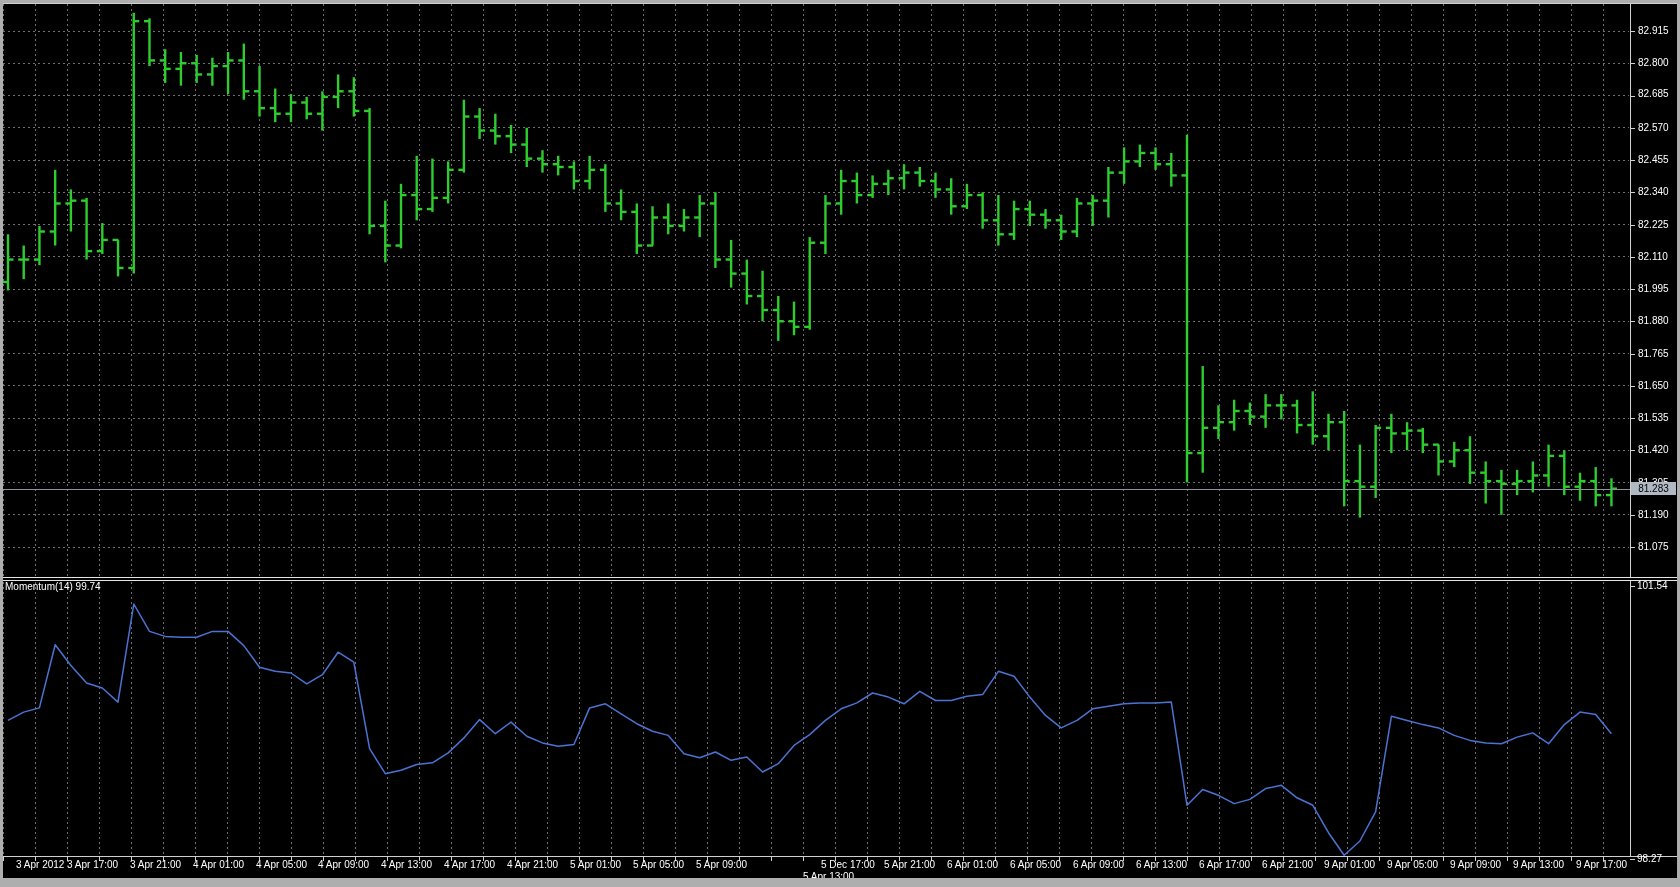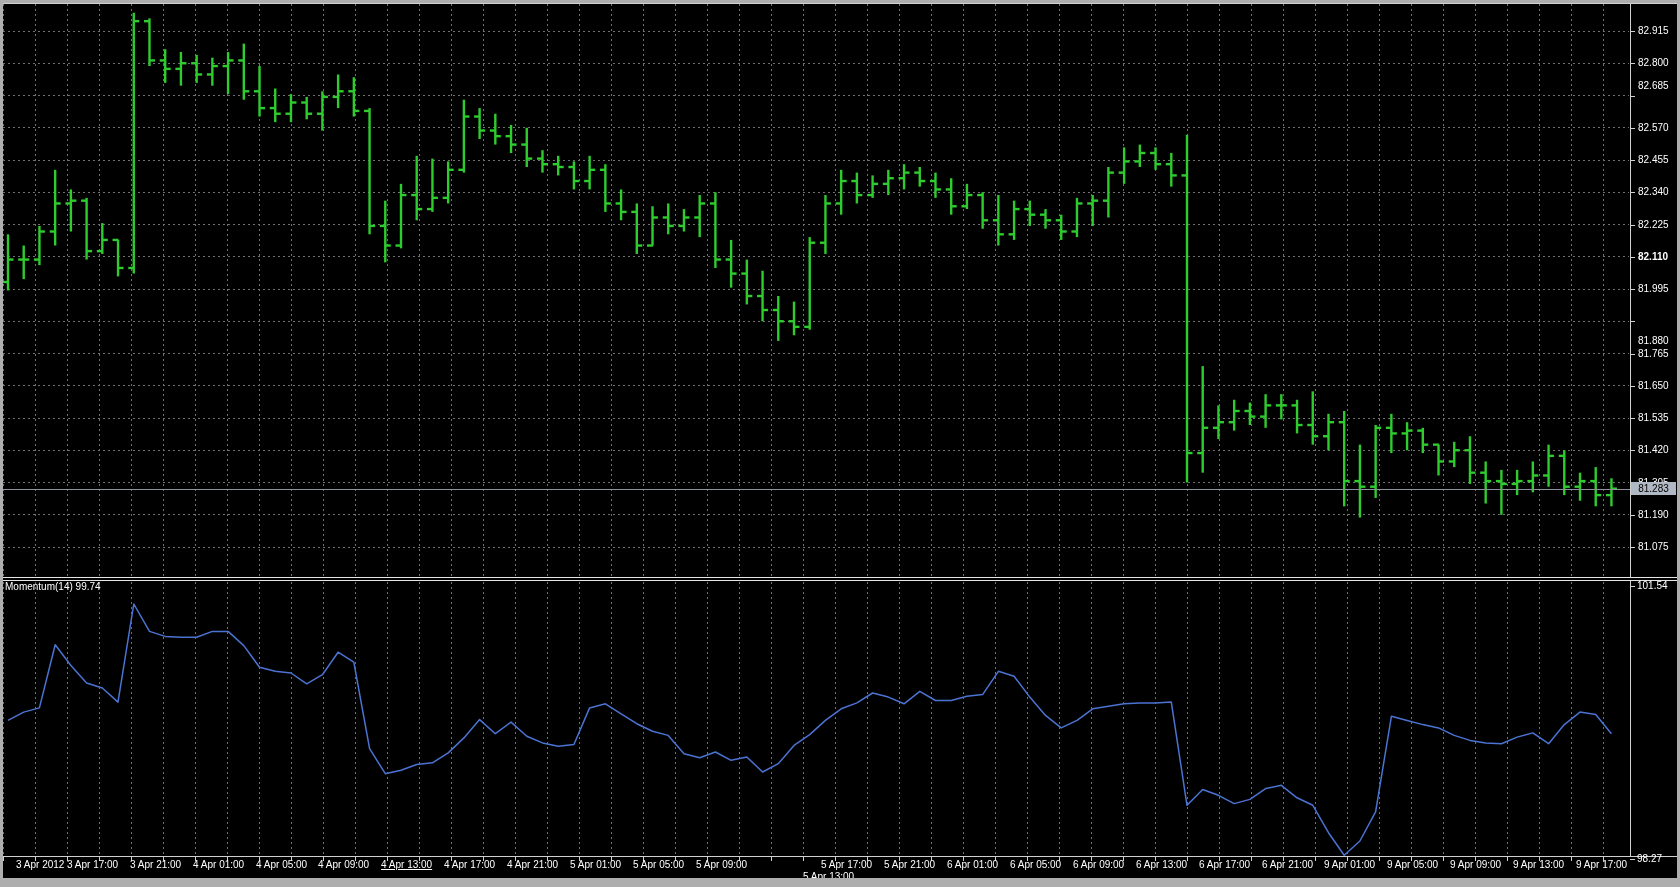--- a/index.html
+++ b/index.html
@@ -486,35 +486,35 @@
   <div id="mom-min" class="axis-label">98.27</div>
   <div class="scale-tick" style="left:1630px;top:586px;"></div>
   <div class="scale-tick" style="left:1630px;top:859px;"></div>
 
   <div id="price-scale-column">
       <div class="scale-tick" style="left: 1630px; top: 31px;"></div>
       <div class="axis-label" style="left: 1638px; top: 25px;">82.915</div>
       <div class="scale-tick" style="left: 1630px; top: 63px;"></div>
       <div class="axis-label" style="left: 1638px; top: 57px;">82.800</div>
       <div class="scale-tick" style="left: 1630px; top: 96px;"></div>
-      <div class="axis-label" style="left: 1638px; top: 80px;">82.685</div>
+      <div class="axis-label" style="left: 1638px; top: 88px;">82.685</div>
       <div class="scale-tick" style="left: 1630px; top: 128px;"></div>
       <div class="axis-label" style="left: 1638px; top: 122px;">82.570</div>
       <div class="scale-tick" style="left: 1630px; top: 160px;"></div>
       <div class="axis-label" style="left: 1638px; top: 154px;">82.455</div>
       <div class="scale-tick" style="left: 1630px; top: 192px;"></div>
       <div class="axis-label" style="left: 1638px; top: 186px;">82.340</div>
       <div class="scale-tick" style="left: 1630px; top: 225px;"></div>
       <div class="axis-label" style="left: 1638px; top: 219px;">82.225</div>
       <div class="scale-tick" style="left: 1630px; top: 257px;"></div>
-      <div class="axis-label" style="left: 1638px; top: 251px; font-weight: bold;">82.110</div>
+      <div class="axis-label" style="left: 1638px; top: 251px;">82.110</div>
       <div class="scale-tick" style="left: 1630px; top: 289px;"></div>
       <div class="axis-label" style="left: 1638px; top: 283px;">81.995</div>
       <div class="scale-tick" style="left: 1630px; top: 321px;"></div>
-      <div class="axis-label" style="left: 1638px; top: 315px; margin-top: 20px;">81.880</div>
+      <div class="axis-label" style="left: 1638px; top: 315px;">81.880</div>
       <div class="scale-tick" style="left: 1630px; top: 354px;"></div>
       <div class="axis-label" style="left: 1638px; top: 348px;">81.765</div>
       <div class="scale-tick" style="left: 1630px; top: 386px;"></div>
       <div class="axis-label" style="left: 1638px; top: 380px;">81.650</div>
       <div class="scale-tick" style="left: 1630px; top: 418px;"></div>
       <div class="axis-label" style="left: 1638px; top: 412px;">81.535</div>
       <div class="scale-tick" style="left: 1630px; top: 450px;"></div>
       <div class="axis-label" style="left: 1638px; top: 444px;">81.420</div>
       <div class="scale-tick" style="left: 1630px; top: 483px;"></div>
       <div class="axis-label" style="left: 1638px; top: 477px;">81.305</div>
@@ -574,28 +574,28 @@
       <div class="time-tick" style="left: 1507px; top: 857px;"></div>
       <div class="time-tick" style="left: 1539px; top: 857px;"></div>
       <div class="time-tick" style="left: 1571px; top: 857px;"></div>
       <div class="time-tick" style="left: 1603px; top: 857px;"></div>
       <div class="axis-label" style="left: 16px; top: 859px;">3 Apr 2012</div>
       <div class="axis-label" style="left: 67px; top: 859px;">3 Apr 17:00</div>
       <div class="axis-label" style="left: 130px; top: 859px;">3 Apr 21:00</div>
       <div class="axis-label" style="left: 193px; top: 859px;">4 Apr 01:00</div>
       <div class="axis-label" style="left: 256px; top: 859px;">4 Apr 05:00</div>
       <div class="axis-label" style="left: 318px; top: 859px;">4 Apr 09:00</div>
-      <div class="axis-label" style="left: 381px; top: 859px; text-decoration: underline;">4 Apr 13:00</div>
+      <div class="axis-label" style="left: 381px; top: 859px;">4 Apr 13:00</div>
       <div class="axis-label" style="left: 444px; top: 859px;">4 Apr 17:00</div>
       <div class="axis-label" style="left: 507px; top: 859px;">4 Apr 21:00</div>
       <div class="axis-label" style="left: 570px; top: 859px;">5 Apr 01:00</div>
       <div class="axis-label" style="left: 633px; top: 859px;">5 Apr 05:00</div>
       <div class="axis-label" style="left: 696px; top: 859px;">5 Apr 09:00</div>
       <div class="axis-label" style="left: 803px; top: 859px; margin-top: 12px;">5 Apr 13:00</div>
-      <div class="axis-label" style="left: 821px; top: 859px;">5 Apr 17:00</div>
+      <div class="axis-label" style="left: 821px; top: 859px;">5 Dec 17:00</div>
       <div class="axis-label" style="left: 884px; top: 859px;">5 Apr 21:00</div>
       <div class="axis-label" style="left: 947px; top: 859px;">6 Apr 01:00</div>
       <div class="axis-label" style="left: 1010px; top: 859px;">6 Apr 05:00</div>
       <div class="axis-label" style="left: 1073px; top: 859px;">6 Apr 09:00</div>
       <div class="axis-label" style="left: 1136px; top: 859px; text-align: right;">6 Apr 13:00</div>
       <div class="axis-label" style="left: 1199px; top: 859px;">6 Apr 17:00</div>
       <div class="axis-label" style="left: 1262px; top: 859px;">6 Apr 21:00</div>
       <div class="axis-label" style="left: 1324px; top: 859px;">9 Apr 01:00</div>
       <div class="axis-label" style="left: 1387px; top: 859px;">9 Apr 05:00</div>
       <div class="axis-label" style="left: 1450px; top: 859px;">9 Apr 09:00</div>

